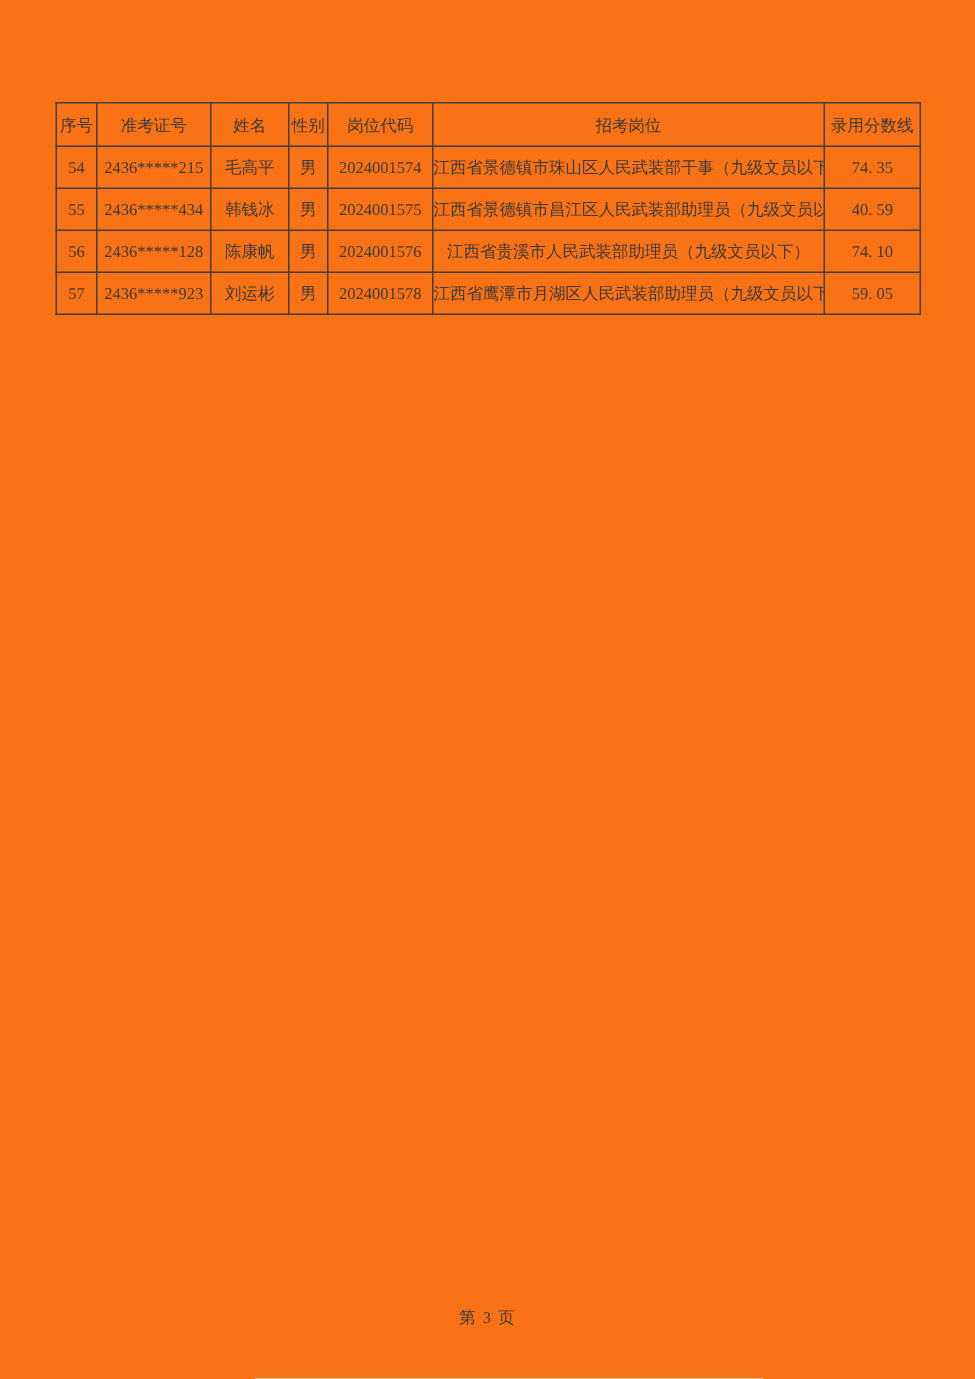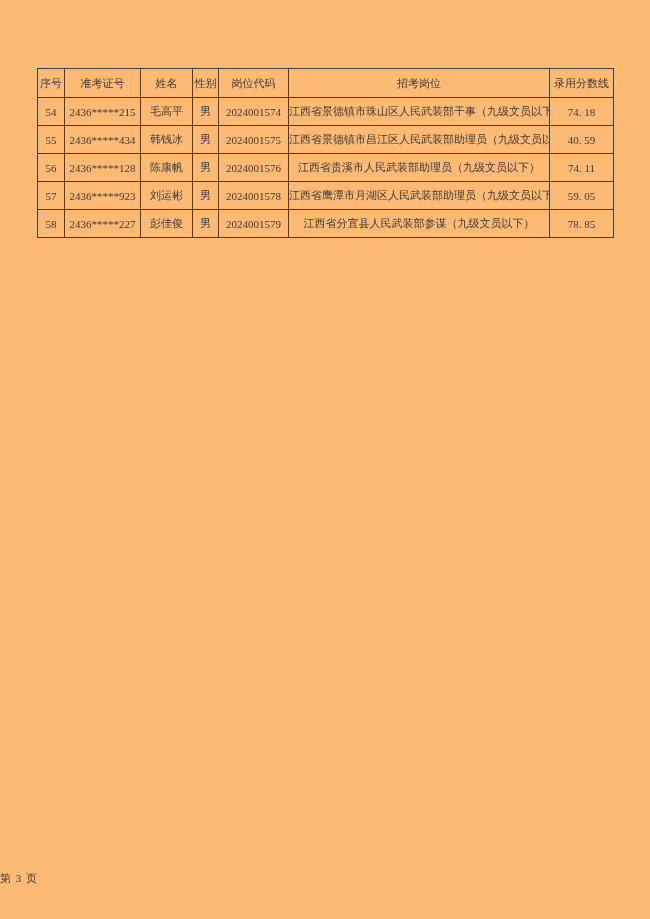--- a/index.html
+++ b/index.html
@@ -4,21 +4,21 @@
 <style>
   html, body {
     margin: 0;
     padding: 0;
     background: #ffffff;
   }
   .page {
     position: relative;
     width: 650px;
     height: 919px;
-    background: #fdba74;
+    background: #f97316;
     font-family: "Liberation Serif", "DejaVu Serif", serif;
     color: #3a3a3a;
     overflow: hidden;
   }
   table.results {
     position: absolute;
     left: 37px;
     top: 68px;
     width: 576px;
     border-collapse: collapse;
@@ -50,20 +50,21 @@
     padding-left: 2px;
     font-size: 10px;
   }
   td.cell-examno { font-size: 10.5px; margin-top: 42px; }
   td.cell-code   { font-size: 10.5px; }
   .footer {
     position: absolute;
     left: 0;
     right: 0;
     top: 871px;
+    text-align: center;
     font-size: 11px;
     color: #3a3a3a;
     letter-spacing: 1px;
   }
 </style>
 </head>
 <body>
 
 <div class="page">
 
@@ -89,56 +90,47 @@
       </tr>
     </thead>
     <tbody>
       <tr>
         <td>54</td>
         <td class="cell-examno">2436*****215</td>
         <td>毛高平</td>
         <td>男</td>
         <td class="cell-code">2024001574</td>
         <td class="cell-post">江西省景德镇市珠山区人民武装部干事（九级文员以下）</td>
-        <td>74. 18</td>
+        <td>74. 35</td>
       </tr>
       <tr>
         <td>55</td>
         <td class="cell-examno">2436*****434</td>
         <td>韩钱冰</td>
         <td>男</td>
         <td class="cell-code">2024001575</td>
         <td class="cell-post">江西省景德镇市昌江区人民武装部助理员（九级文员以下）</td>
         <td>40. 59</td>
       </tr>
       <tr>
         <td>56</td>
         <td class="cell-examno">2436*****128</td>
         <td>陈康帆</td>
         <td>男</td>
         <td class="cell-code">2024001576</td>
         <td class="cell-post">江西省贵溪市人民武装部助理员（九级文员以下）</td>
-        <td>74. 11</td>
+        <td>74. 10</td>
       </tr>
       <tr>
         <td>57</td>
         <td class="cell-examno">2436*****923</td>
         <td>刘运彬</td>
         <td>男</td>
         <td class="cell-code">2024001578</td>
         <td class="cell-post">江西省鹰潭市月湖区人民武装部助理员（九级文员以下）</td>
         <td>59. 05</td>
       </tr>
-      <tr>
-        <td>58</td>
-        <td class="cell-examno">2436*****227</td>
-        <td>彭佳俊</td>
-        <td>男</td>
-        <td class="cell-code">2024001579</td>
-        <td class="cell-post">江西省分宜县人民武装部参谋（九级文员以下）</td>
-        <td>78. 85</td>
-      </tr>
     </tbody>
   </table>
 
   <div class="footer">第 3 页</div>
 
 </div>
 
 </body></html>

